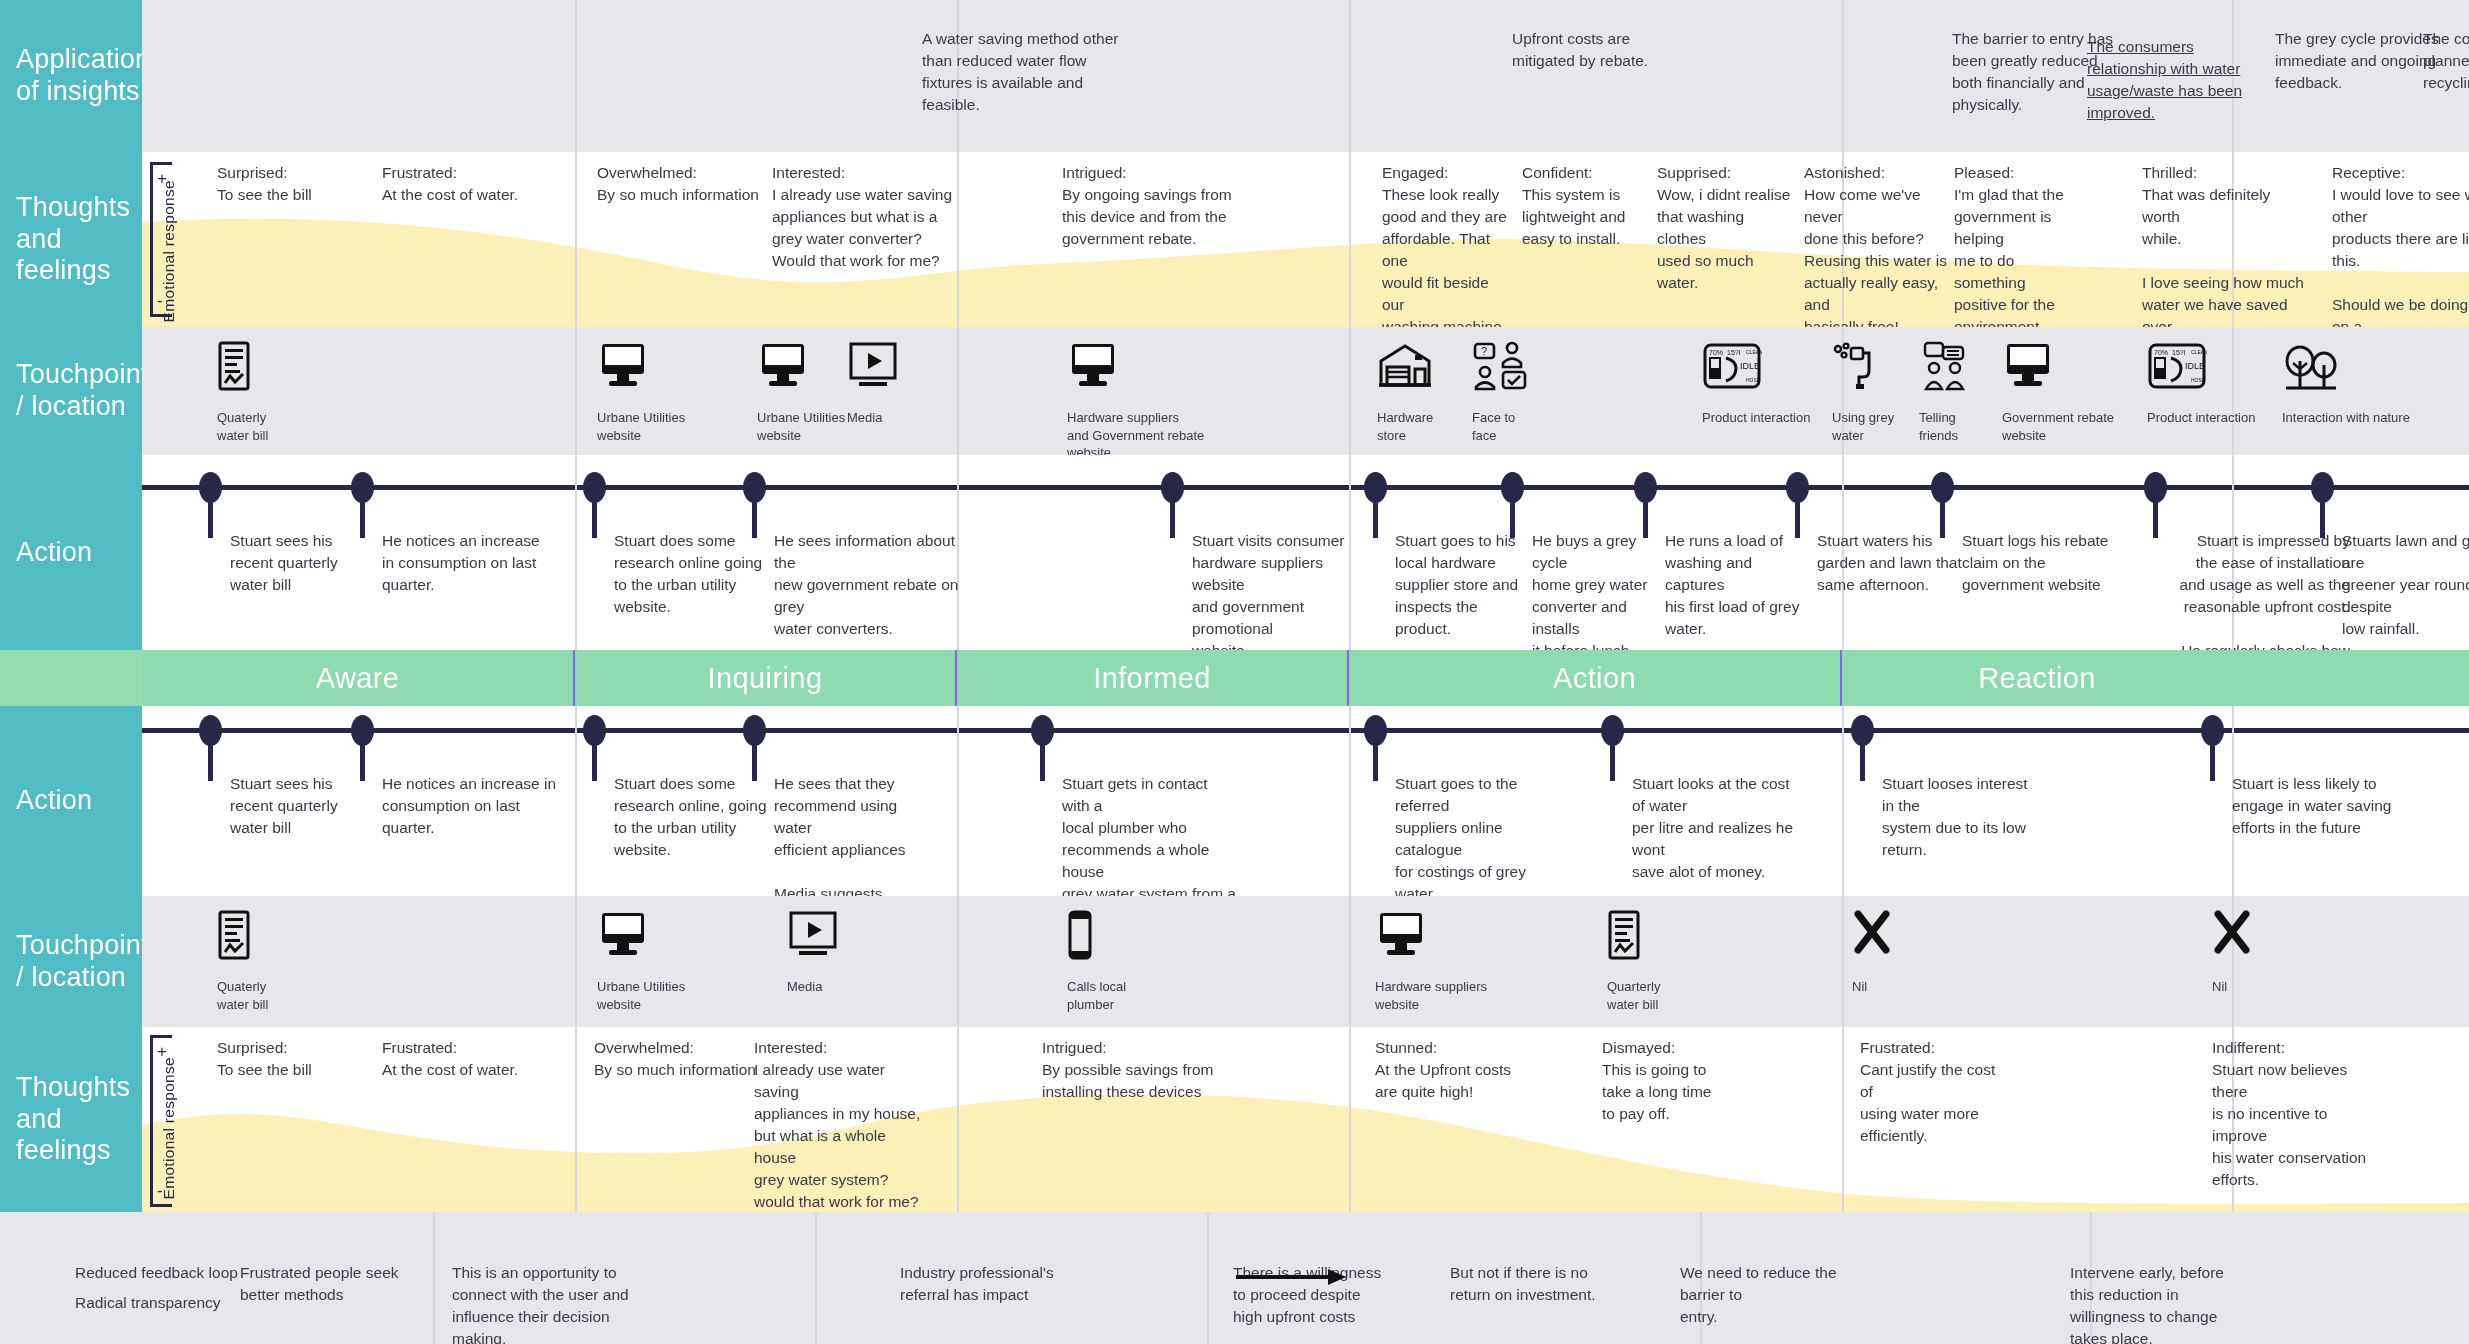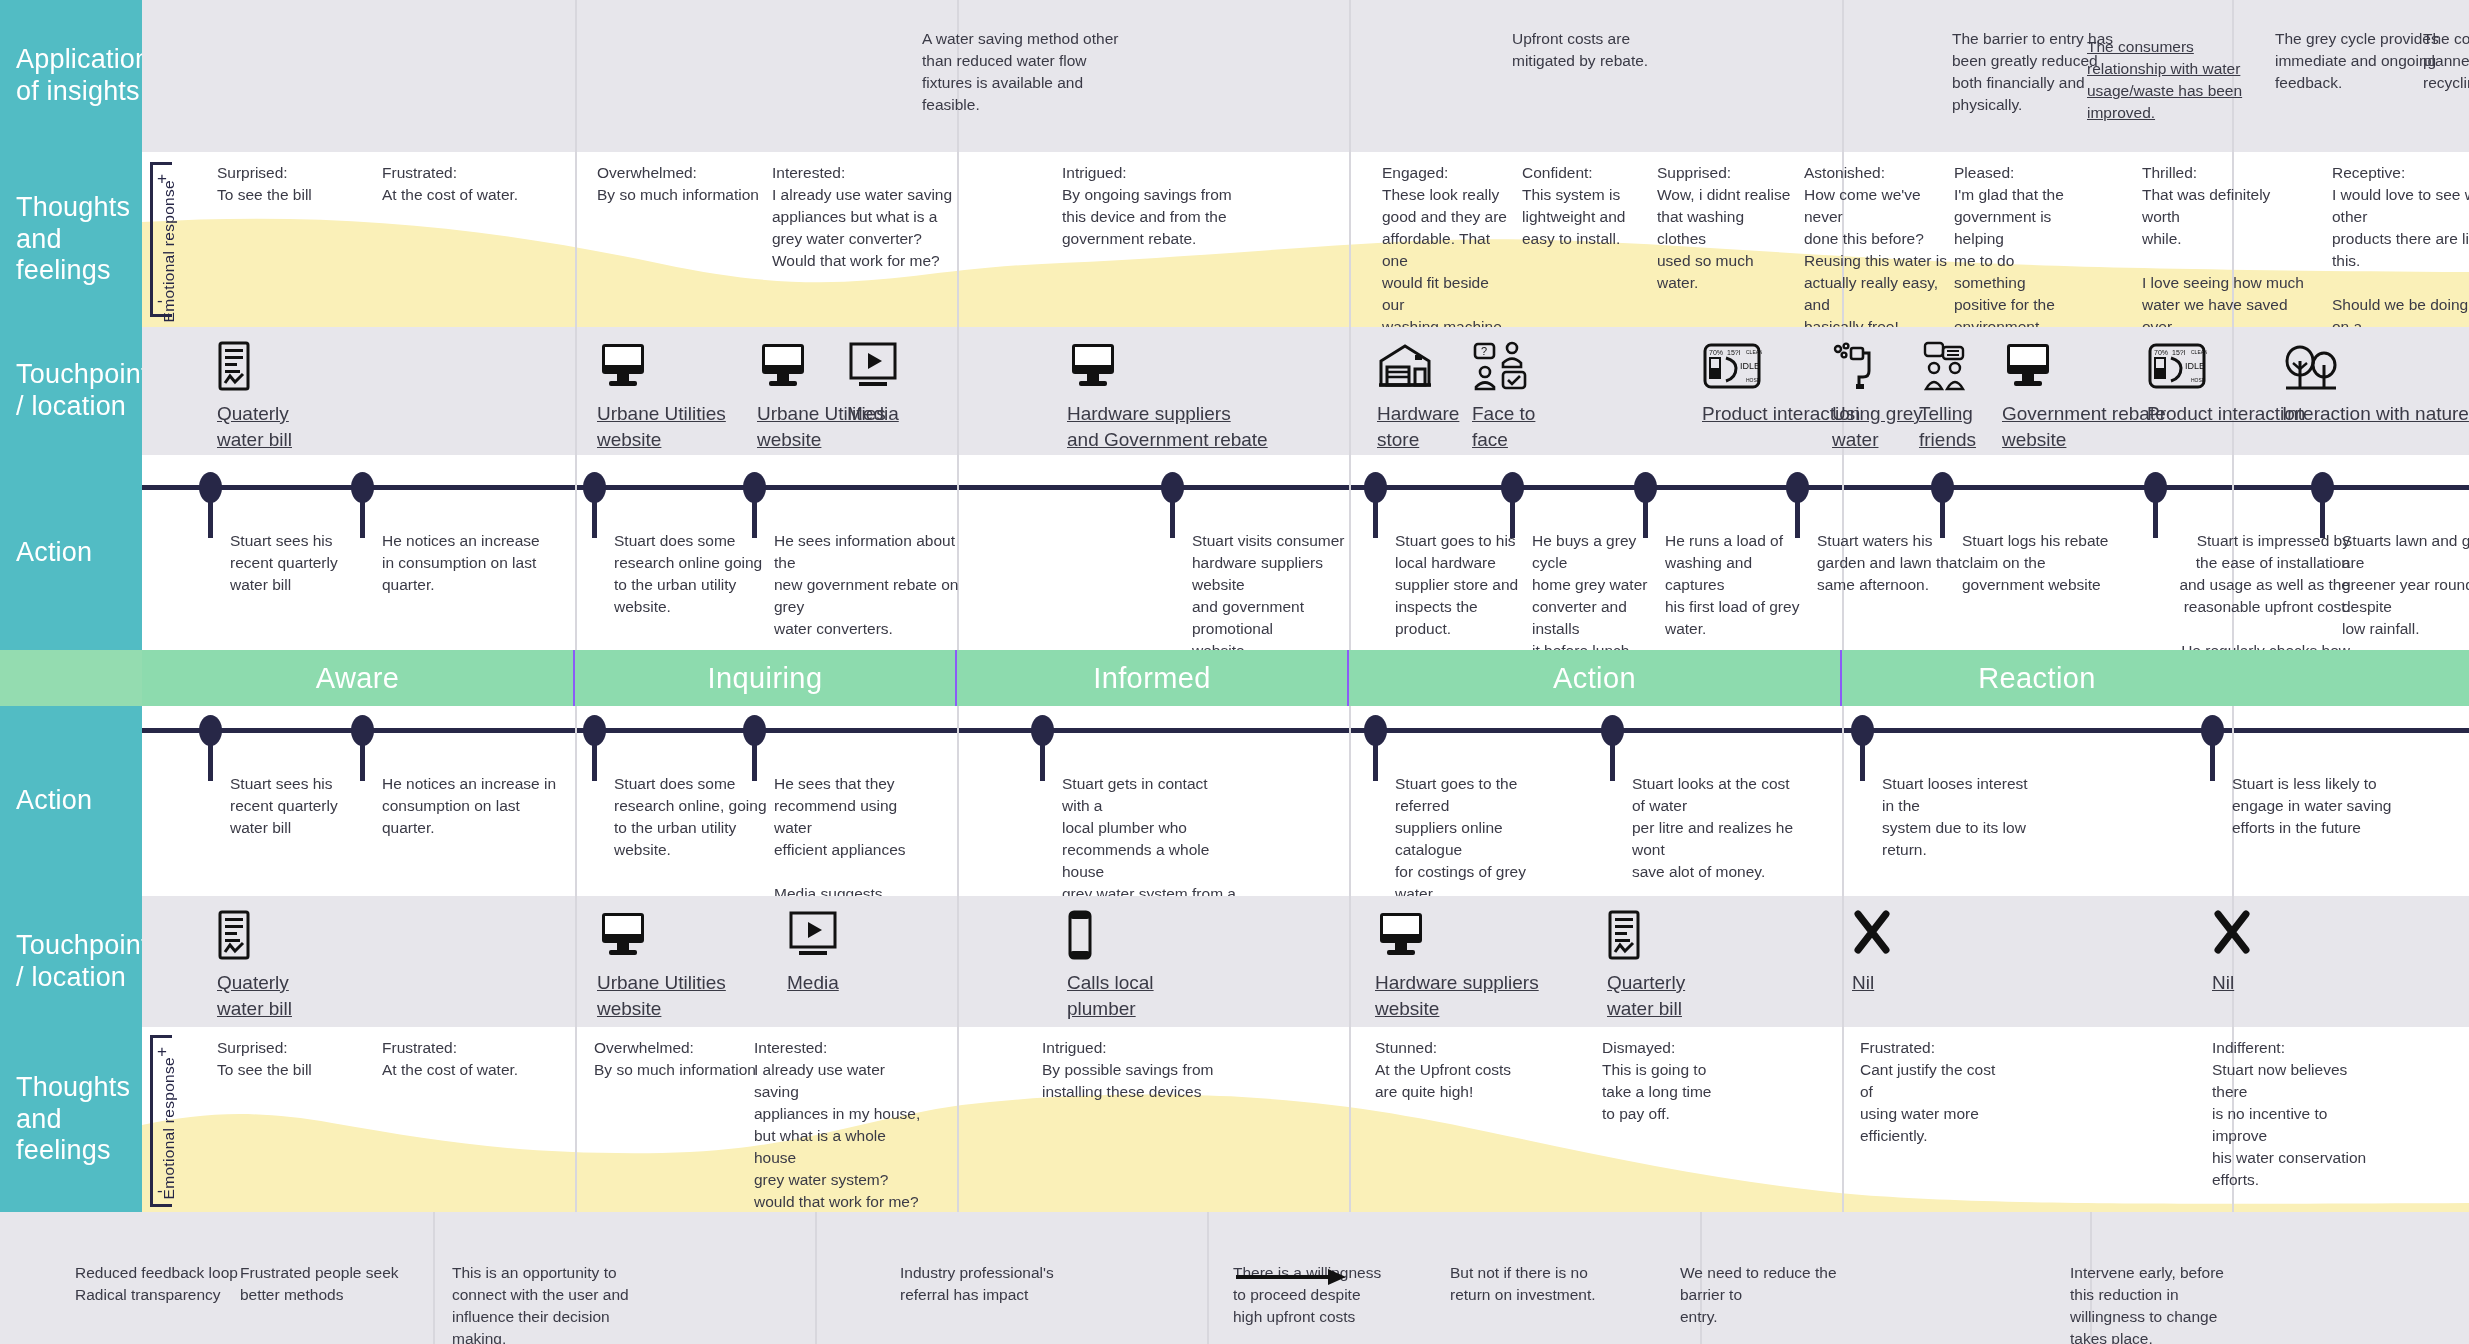--- a/index.html
+++ b/index.html
@@ -41,24 +41,23 @@
     font-size: 15.5px;
     line-height: 1.42;
     color: #3a3a46;
     white-space: pre-line;
   }
 
   
   .tp { position: absolute; text-align: left; }
   .tp .ico { height: 52px; display: block; }
   .tp .cap {
-    margin-top: 8px;
-    font-size: 19px; line-height: 1.35; color: #3a3a46;
+    margin-top: 16px;
+    font-size: 13px; line-height: 1.35; color: #3a3a46;
     white-space: pre-line;
-    text-decoration: underline;
   }
   .tp svg { display: block; }
 
   
   .axis {
     position: absolute; height: 5px; background: #272747;
     left: 0; right: 0;
   }
   .node { position: absolute; }
   .node .dot {
@@ -790,21 +789,21 @@
 </div>
 
 <div class="row" style="top:1212px;height:132px;">
   <div class="rowbody grey" id="ins-body">
         <div class="vsep" style="left: 433px; background: rgb(216, 215, 221);"></div>
         <div class="vsep" style="left: 815px; background: rgb(216, 215, 221);"></div>
         <div class="vsep" style="left: 1207px; background: rgb(216, 215, 221);"></div>
         <div class="vsep" style="left: 1700px; background: rgb(216, 215, 221);"></div>
         <div class="vsep" style="left: 2090px; background: rgb(216, 215, 221);"></div>
         <div class="cell" style="left: 75px; top: 50px; width: 180px;">Reduced feedback loop</div>
-        <div class="cell" style="left: 75px; top: 72px; width: 180px;">Radical transparency</div>
+        <div class="cell" style="left: 75px; top: 80px; width: 180px;">Radical transparency</div>
         <div class="cell" style="left: 240px; top: 50px; width: 180px;">Frustrated people seek
 better methods</div>
         <div class="cell" style="left: 452px; top: 50px; width: 185px;">This is an opportunity to
 connect with the user and
 influence their decision
 making.</div>
         <div class="cell" style="left: 900px; top: 50px; width: 190px;">Industry professional's
 referral has impact</div>
         <div class="cell" style="left: 1233px; top: 50px; width: 150px;">There is a willingness
 to proceed despite

